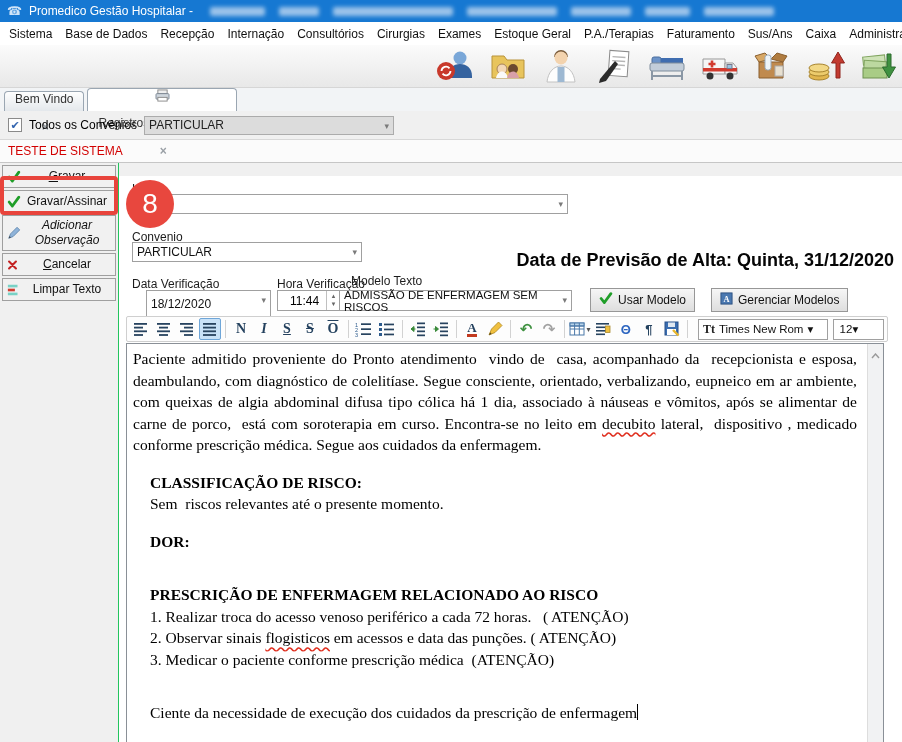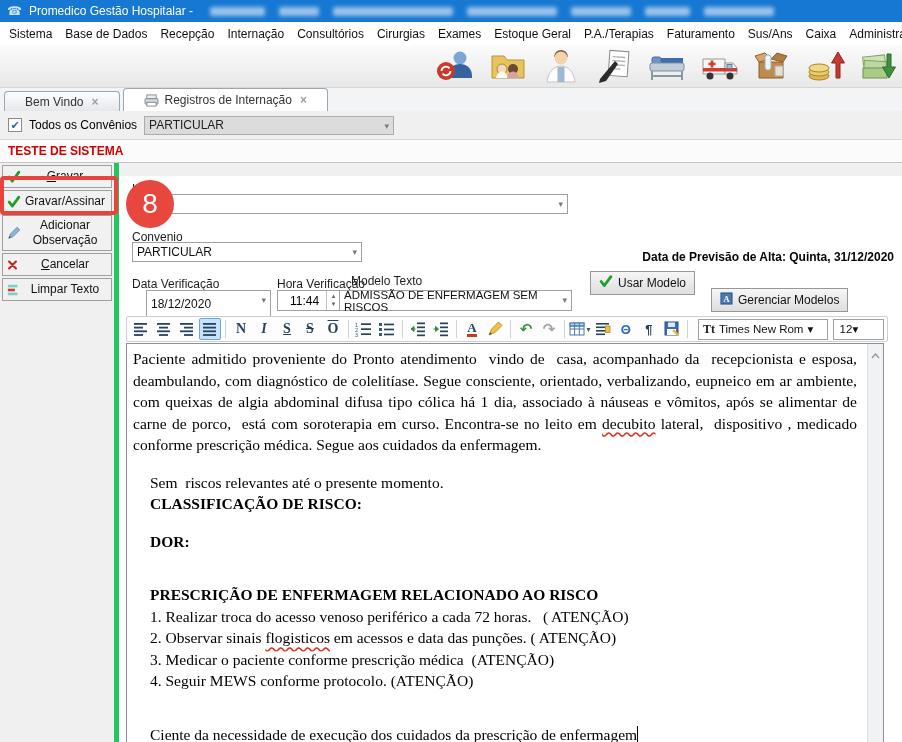--- a/index.html
+++ b/index.html
@@ -15,48 +15,48 @@
   
   .menubar{height:23px;background:#fff;display:flex;align-items:center;padding:0 9px;gap:13px;font-size:12px;color:#101010;white-space:nowrap;overflow:hidden;}
   .menu-item{cursor:default;}
 
   
   .toolbar{height:43px;background:linear-gradient(#fbfbfb,#e8e8e8);border-bottom:1px solid #d6d6d6;display:flex;align-items:center;justify-content:flex-end;padding:0 2px;gap:11px;}
   .tool-icon{width:42px;height:38px;display:flex;align-items:center;justify-content:center;}
 
   
   .tabbar{height:23px;background:#f2f4f6;display:flex;align-items:flex-end;padding-left:4px;gap:3px;}
-  .tab{height:20px;display:flex;align-items:center;gap:6px;padding:0 20px;font-size:12px;color:#333;background:linear-gradient(#fefefe,#e4e8ec);border:1px solid #9aa6b2;border-bottom:none;border-radius:4px 4px 0 0;}
+  .tab{height:20px;display:flex;align-items:center;gap:14px;padding:0 10px;font-size:12px;color:#333;background:linear-gradient(#fefefe,#e4e8ec);border:1px solid #9aa6b2;border-bottom:none;border-radius:4px 4px 0 0;flex-direction:column;}
   .tab.active{height:23px;background:#fff;}
   .tab .close{color:#9aa0a6;font-weight:bold;font-size:12px;margin-left:2px;}
   .tab-ico{display:flex;align-items:center;}
 
   
   .filter-row{height:29px;background:#f0f0f0;display:flex;align-items:center;padding:0 8px;gap:7px;font-size:12px;border-bottom:1px solid #d8d8d8;}
   .checkbox{width:14px;height:14px;background:#fff;border:1px solid #8a8a8a;display:flex;align-items:center;justify-content:center;font-size:11px;color:#3566b0;font-weight:bold;line-height:1;}
   .combo{position:relative;height:19px;border:1px solid #a0a0a0;background:#fff;font-size:12px;display:flex;align-items:center;padding:0 18px 0 4px;color:#111;}
   .combo .arr{position:absolute;right:4px;color:#7a7a7a;font-size:9px;top:4px;}
   .combo.disabled{background:#dcdcdc;border-color:#ababab;color:#222;}
   .filter-combo{width:250px;}
 
   
   .patient-bar{height:23px;background:#fbfbfb;border-bottom:1px solid #c6c6c6;display:flex;align-items:center;padding:0 8px;font-size:12px;color:#1a1a1a;white-space:nowrap;overflow:hidden;}
-  .patient-name{color:#d20000;font-weight:bold;margin-right:20px;}
+  .patient-name{color:#d20000;font-weight:normal;margin-right:20px;}
 
   
   .workspace{display:flex;height:579px;}
-  .sidebar{width:119px;background:#f0f0f0;border-right:5px solid #22c55e;padding-top:1px;}
+  .sidebar{width:119px;background:#f0f0f0;border-right:1px solid #22c55e;padding-top:1px;}
   .side-btn{position:relative;display:flex;align-items:center;justify-content:center;text-align:center;margin:1px 2px 2px 2px;min-height:23px;background:#f1f1f1;border:1px solid #9f9f9f;font-size:12px;color:#111;padding:2px 4px 2px 20px;line-height:1.25;}
   .side-ico{position:absolute;left:4px;top:50%;transform:translateY(-50%);display:flex;align-items:center;}
-  .side-btn.tall{min-height:32px;}
+  .side-btn.tall{min-height:32px;font-style:italic;}
 
   .content{position:relative;flex:1;background:#fff;font-size:12px;overflow:hidden;margin-top:13px;}
   .fld-label{position:absolute;font-size:12px;color:#1c1c1c;}
   .abs{position:absolute;}
-  .alta{position:absolute;right:8px;top:74px;font-size:12px;font-weight:bold;color:#050505;}
+  .alta{position:absolute;right:8px;top:74px;font-size:18px;font-weight:bold;color:#050505;}
 
   .spinbox{position:absolute;height:21px;border:1px solid #a0a0a0;background:#fff;display:flex;align-items:center;padding-left:12px;font-size:12px;}
   .spin{position:absolute;right:0;top:0;bottom:0;width:14px;border-left:1px solid #c0c0c0;display:flex;flex-direction:column;align-items:center;justify-content:center;color:#666;font-size:6px;line-height:1.2;}
 
   .btn{position:absolute;height:24px;background:linear-gradient(#f6f6f6,#dedede);border:1px solid #979797;display:flex;align-items:center;gap:5px;padding:0 8px;font-size:12px;color:#111;}
 
   
   .editor-toolbar{position:absolute;left:7px;top:140px;width:762px;height:26px;display:flex;align-items:center;gap:1px;border:1px solid #cfcfcf;border-radius:2px;background:#fdfdfd;padding:0 3px;}
   .ebtn{min-width:22px;height:22px;display:flex;align-items:center;justify-content:center;color:#27435f;font-size:13px;}
   .ebtn.active{background:#c9e2f8;border:1px solid #6fa6d8;border-radius:2px;}
@@ -320,21 +320,21 @@
             <span>▲</span>
             <span>▼</span>
           </span>
       </div>
 
       <div class="combo abs" style="left:220px;top:114px;width:233px;height:21px">
         <span style="font-size:11.5px">ADMISSÃO DE ENFERMAGEM SEM RISCOS</span>
         <span class="arr">▾</span>
       </div>
 
-      <div class="btn" style="left:471px;top:95px">
+      <div class="btn" style="left:471px;top:112px">
         <span><svg width="14" height="13" viewBox="0 0 16 16">
               <path d="M2 8l4 5 8-11" stroke="#1f9e28" stroke-width="3.4" fill="none" stroke-linecap="round" stroke-linejoin="round"></path>
             </svg></span>
         <span>Usar Modelo</span>
       </div>
       <div class="btn" style="left:592px;top:112px">
         <span><svg width="13" height="13" viewBox="0 0 14 14">
               <rect x="1" y="1" width="12" height="12" fill="#4a78b0" stroke="#2c5080"></rect>
               <text x="7" y="10.5" font-size="9" fill="#fff" text-anchor="middle" font-family="serif" font-weight="bold">A</text>
             </svg></span>
@@ -469,31 +469,30 @@
         </div>
         <div class="sizecombo">
           <span>12</span>
           <span class="arr">▾</span>
         </div>
       </div>
 
       <div class="editor">
           <div class="ed-line just"><span>Paciente admitido proveniente do Pronto atendimento  vindo de  casa, acompanhado da  recepcionista e esposa, deambulando, com diagnóstico de colelitíase. Segue consciente, orientado, verbalizando, eupneico em ar ambiente, com queixas de algia abdominal difusa tipo cólica há 1 dia, associado à náuseas e vômitos, após se alimentar de carne de porco,  está com soroterapia em curso. Encontra-se no leito em </span><span class="sp">decubito</span><span> lateral,  dispositivo , medicado conforme prescrição médica. Segue aos cuidados da enfermagem.</span></div>
           <div class="ed-line blank"></div>
+          <div class="ed-line ind"><span class="b">CLASSIFICAÇÃO DE RISCO:</span></div>
           <div class="ed-line ind"><span>Sem  riscos relevantes até o presente momento.</span></div>
-          <div class="ed-line ind"><span class="b">CLASSIFICAÇÃO DE RISCO:</span></div>
           <div class="ed-line blank"></div>
           <div class="ed-line ind"><span class="b">DOR:</span></div>
           <div class="ed-line blank"></div>
           <div class="ed-line blank"></div>
           <div class="ed-line ind"><span class="b">PRESCRIÇÃO DE ENFERMAGEM RELACIONADO AO RISCO</span></div>
           <div class="ed-line ind"><span>1. Realizar troca do acesso venoso periférico a cada 72 horas.   ( ATENÇÃO)</span></div>
           <div class="ed-line ind"><span>2. Observar sinais </span><span class="sp">flogisticos</span><span> em acessos e data das punções. ( ATENÇÃO)</span></div>
           <div class="ed-line ind"><span>3. Medicar o paciente conforme prescrição médica  (ATENÇÃO)</span></div>
-          <div class="ed-line ind"><span>4. Seguir MEWS conforme protocolo. (ATENÇÃO)</span></div>
           <div class="ed-line blank"></div>
           <div class="ed-line blank"></div>
           <div class="ed-line ind"><span>Ciente da necessidade de execução dos cuidados da prescrição de enfermagem</span><span class="caret"></span></div>
         </div>
       <div class="vscroll">
         <span class="vs-up"><svg width="9" height="6" viewBox="0 0 9 6">
               <path d="M1 5l3.5-4L8 5" stroke="#9a9a9a" fill="none" stroke-width="1.4"></path>
             </svg></span>
       </div>
     </div>

